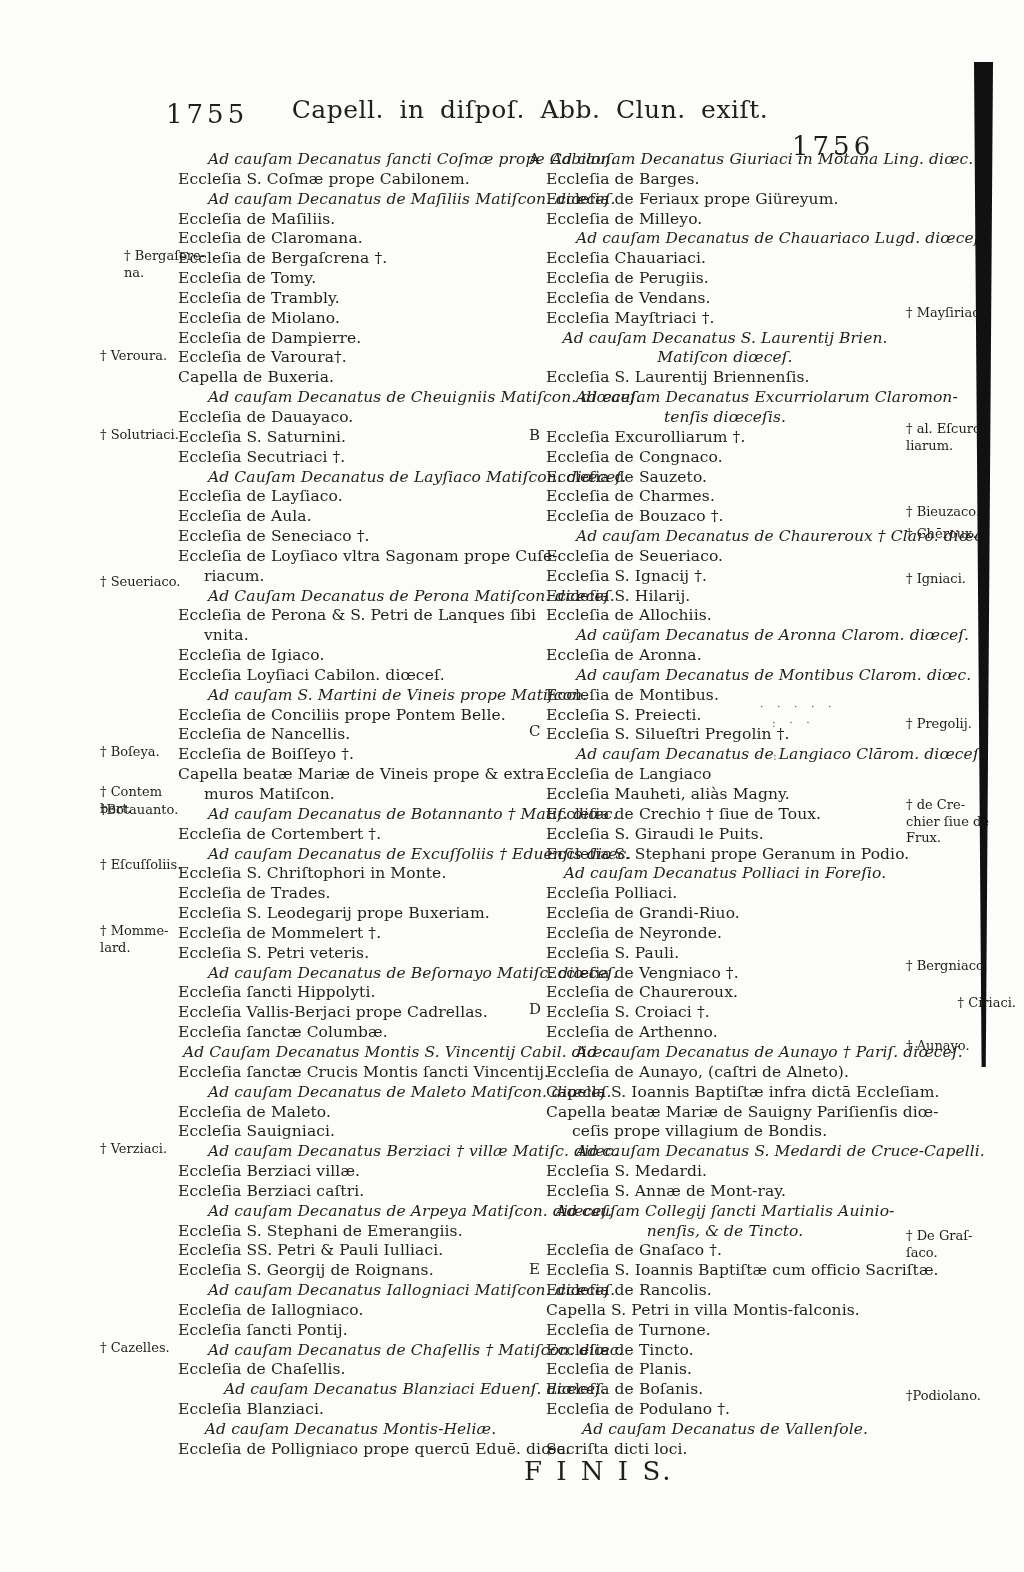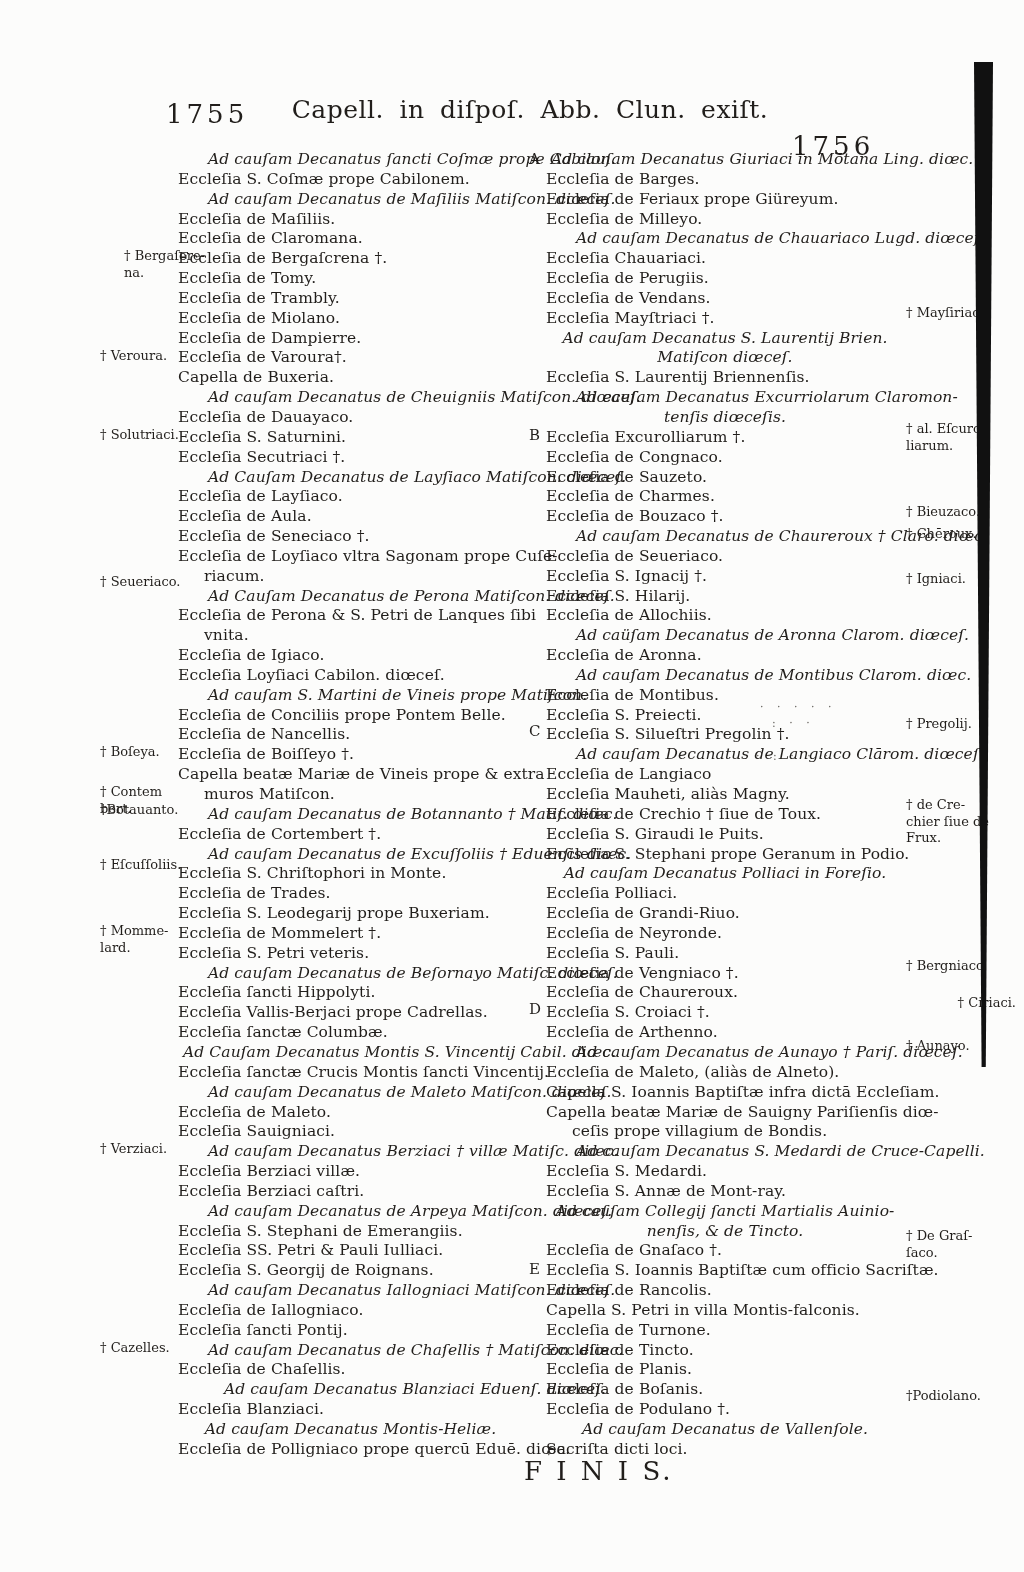--- a/index.html
+++ b/index.html
@@ -167,21 +167,21 @@
       <div class="line itc">Ad cauſam Decanatus Polliaci in Foreſio.</div>
       <div class="line n">Eccleſia Polliaci.</div>
       <div class="line n">Eccleſia de Grandi-Riuo.</div>
       <div class="line n">Eccleſia de Neyronde.</div>
       <div class="line n">Eccleſia S. Pauli.</div>
       <div class="line n">Eccleſia de Vengniaco †.</div>
       <div class="line n">Eccleſia de Chaureroux.</div>
       <div class="line n">Eccleſia S. Croiaci †.</div>
       <div class="line n">Eccleſia de Arthenno.</div>
       <div class="line it">Ad cauſam Decanatus de Aunayo † Pariſ. diœceſ.</div>
-      <div class="line n">Eccleſia de Maleto, (aliàs de Alneto).</div>
+      <div class="line n">Eccleſia de Aunayo, (caſtri de Alneto).</div>
       <div class="line n">Capella S. Ioannis Baptiſtæ infra dictā Eccleſiam.</div>
       <div class="line n">Capella beatæ Mariæ de Sauigny Pariſienſis diœ-</div>
       <div class="line cont">ceſis prope villagium de Bondis.</div>
       <div class="line it">Ad cauſam Decanatus S. Medardi de Cruce-Capelli.</div>
       <div class="line n">Eccleſia S. Medardi.</div>
       <div class="line n">Eccleſia S. Annæ de Mont-ray.</div>
       <div class="line itc">Ad cauſam Collegij ſancti Martialis Auinio-</div>
       <div class="line itc">nenſis, &amp; de Tincto.</div>
       <div class="line n">Eccleſia de Gnaſaco †.</div>
       <div class="line n">Eccleſia S. Ioannis Baptiſtæ cum officio Sacriſtæ.</div>

